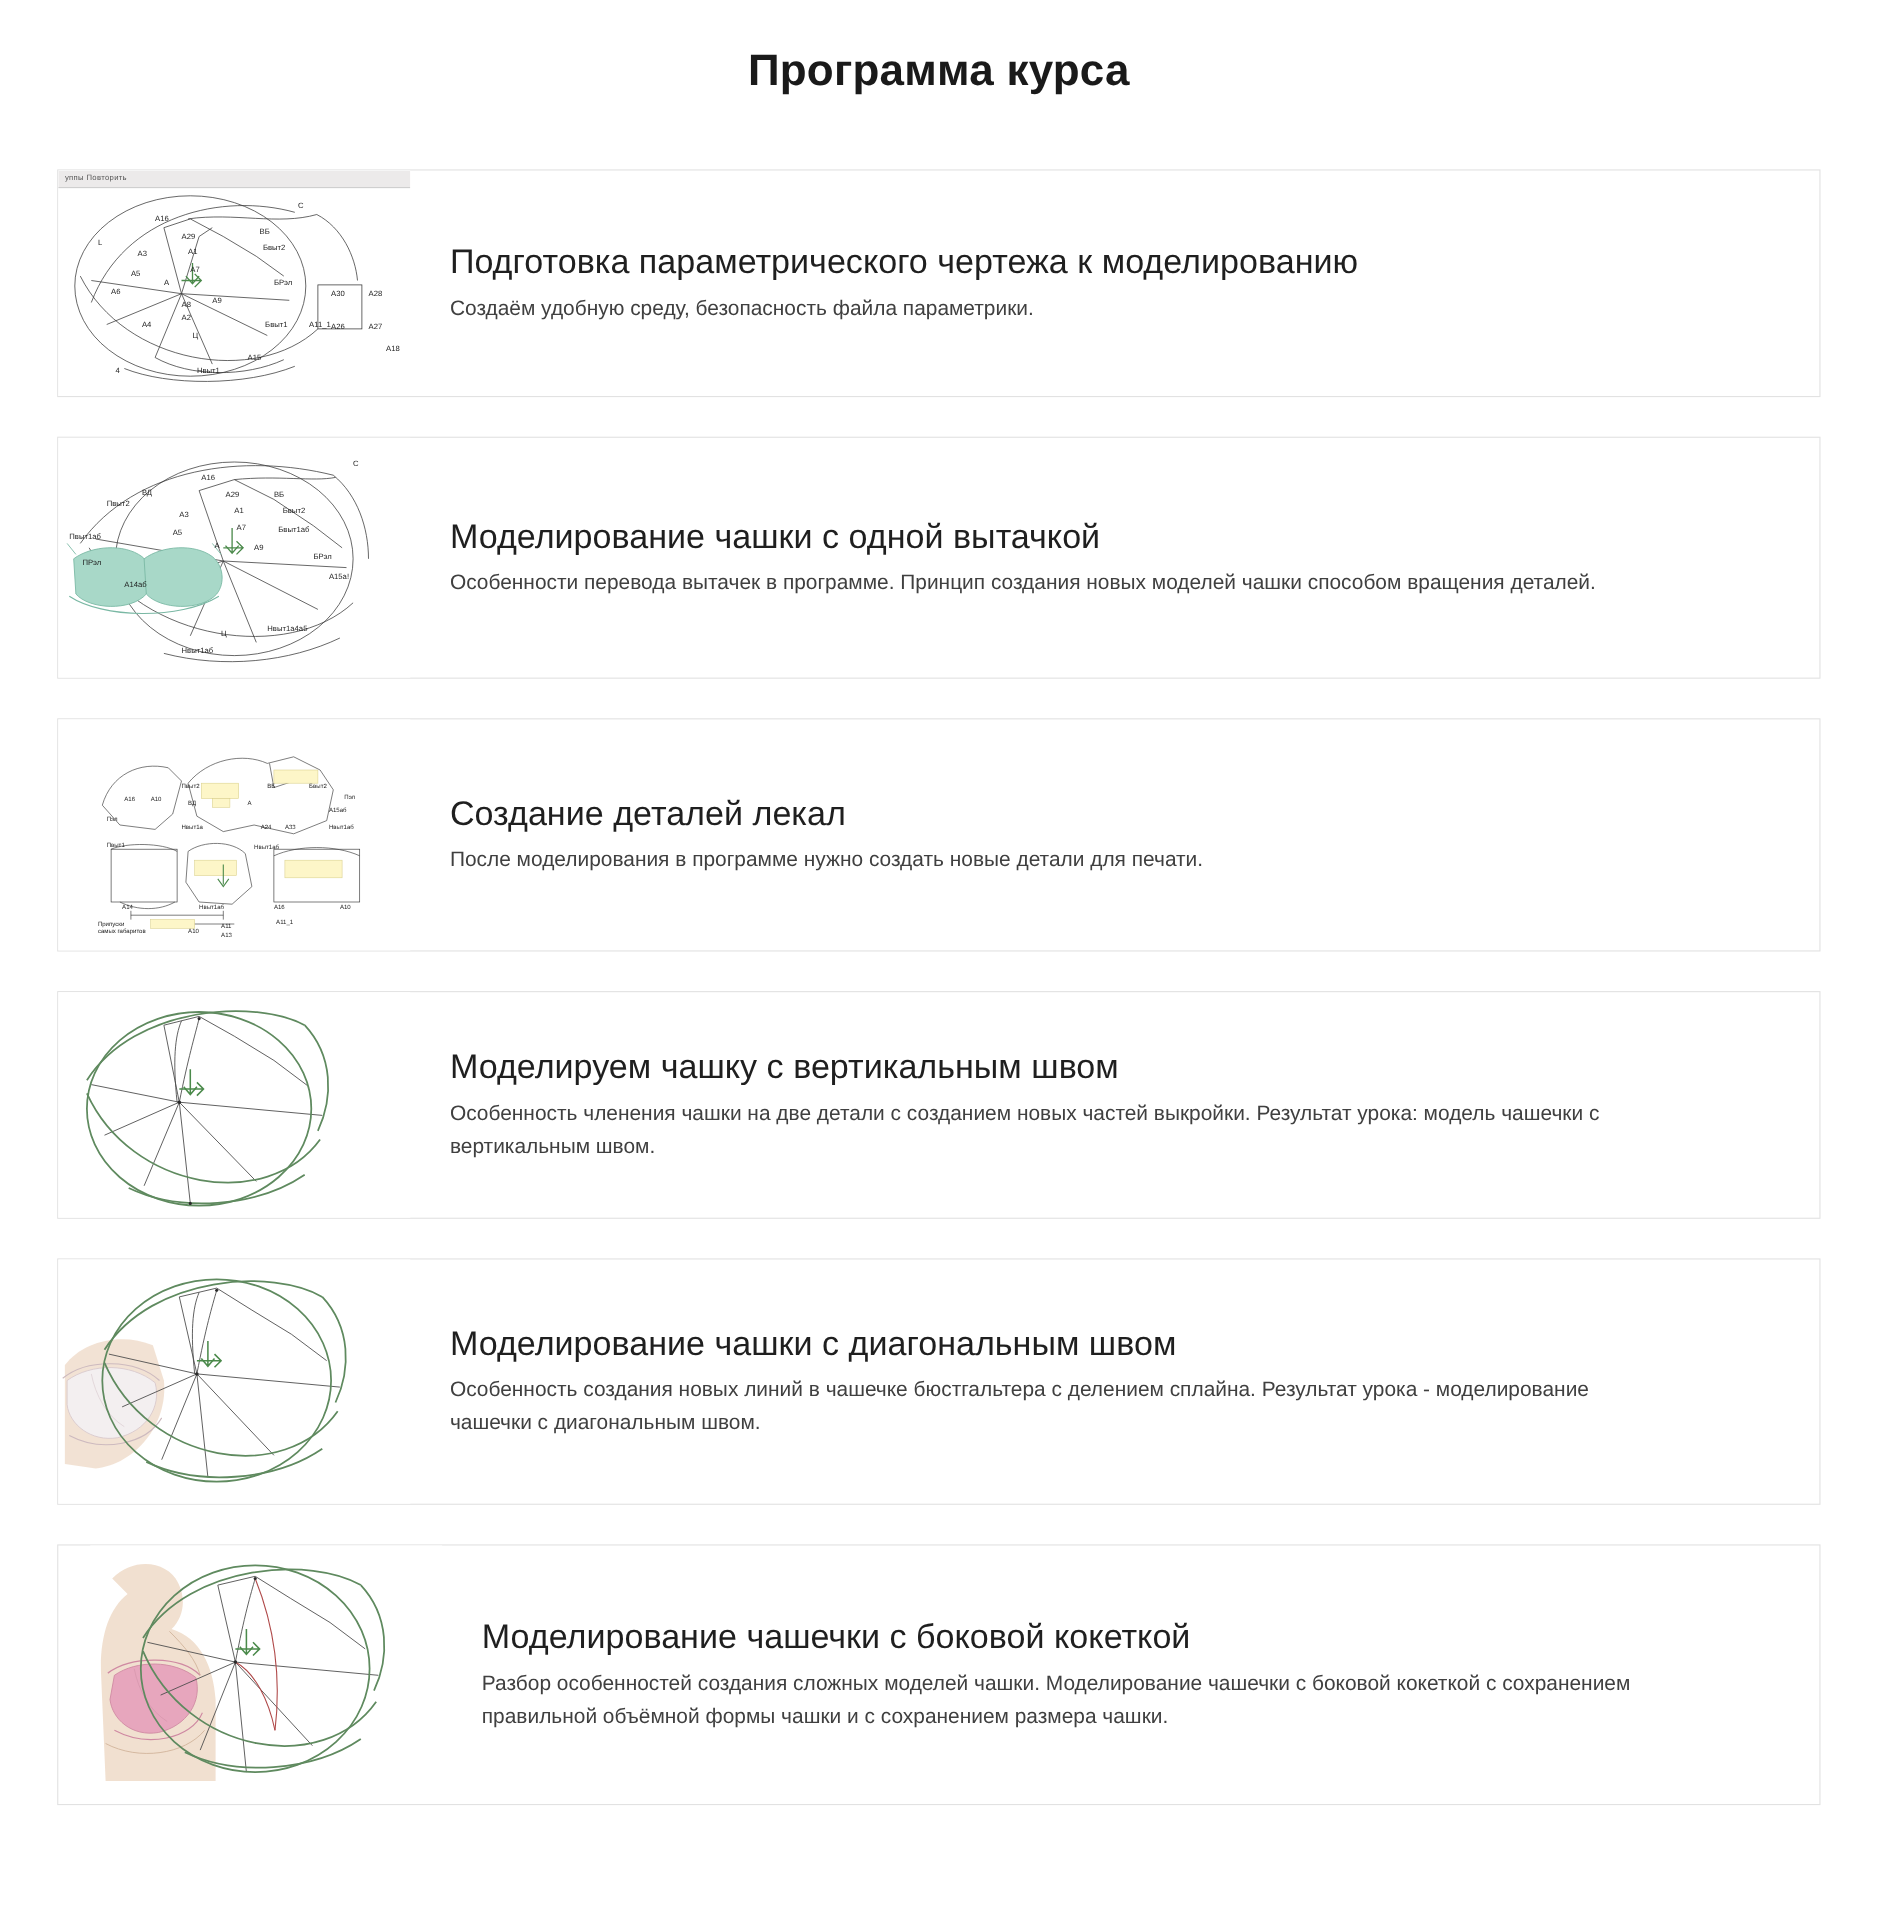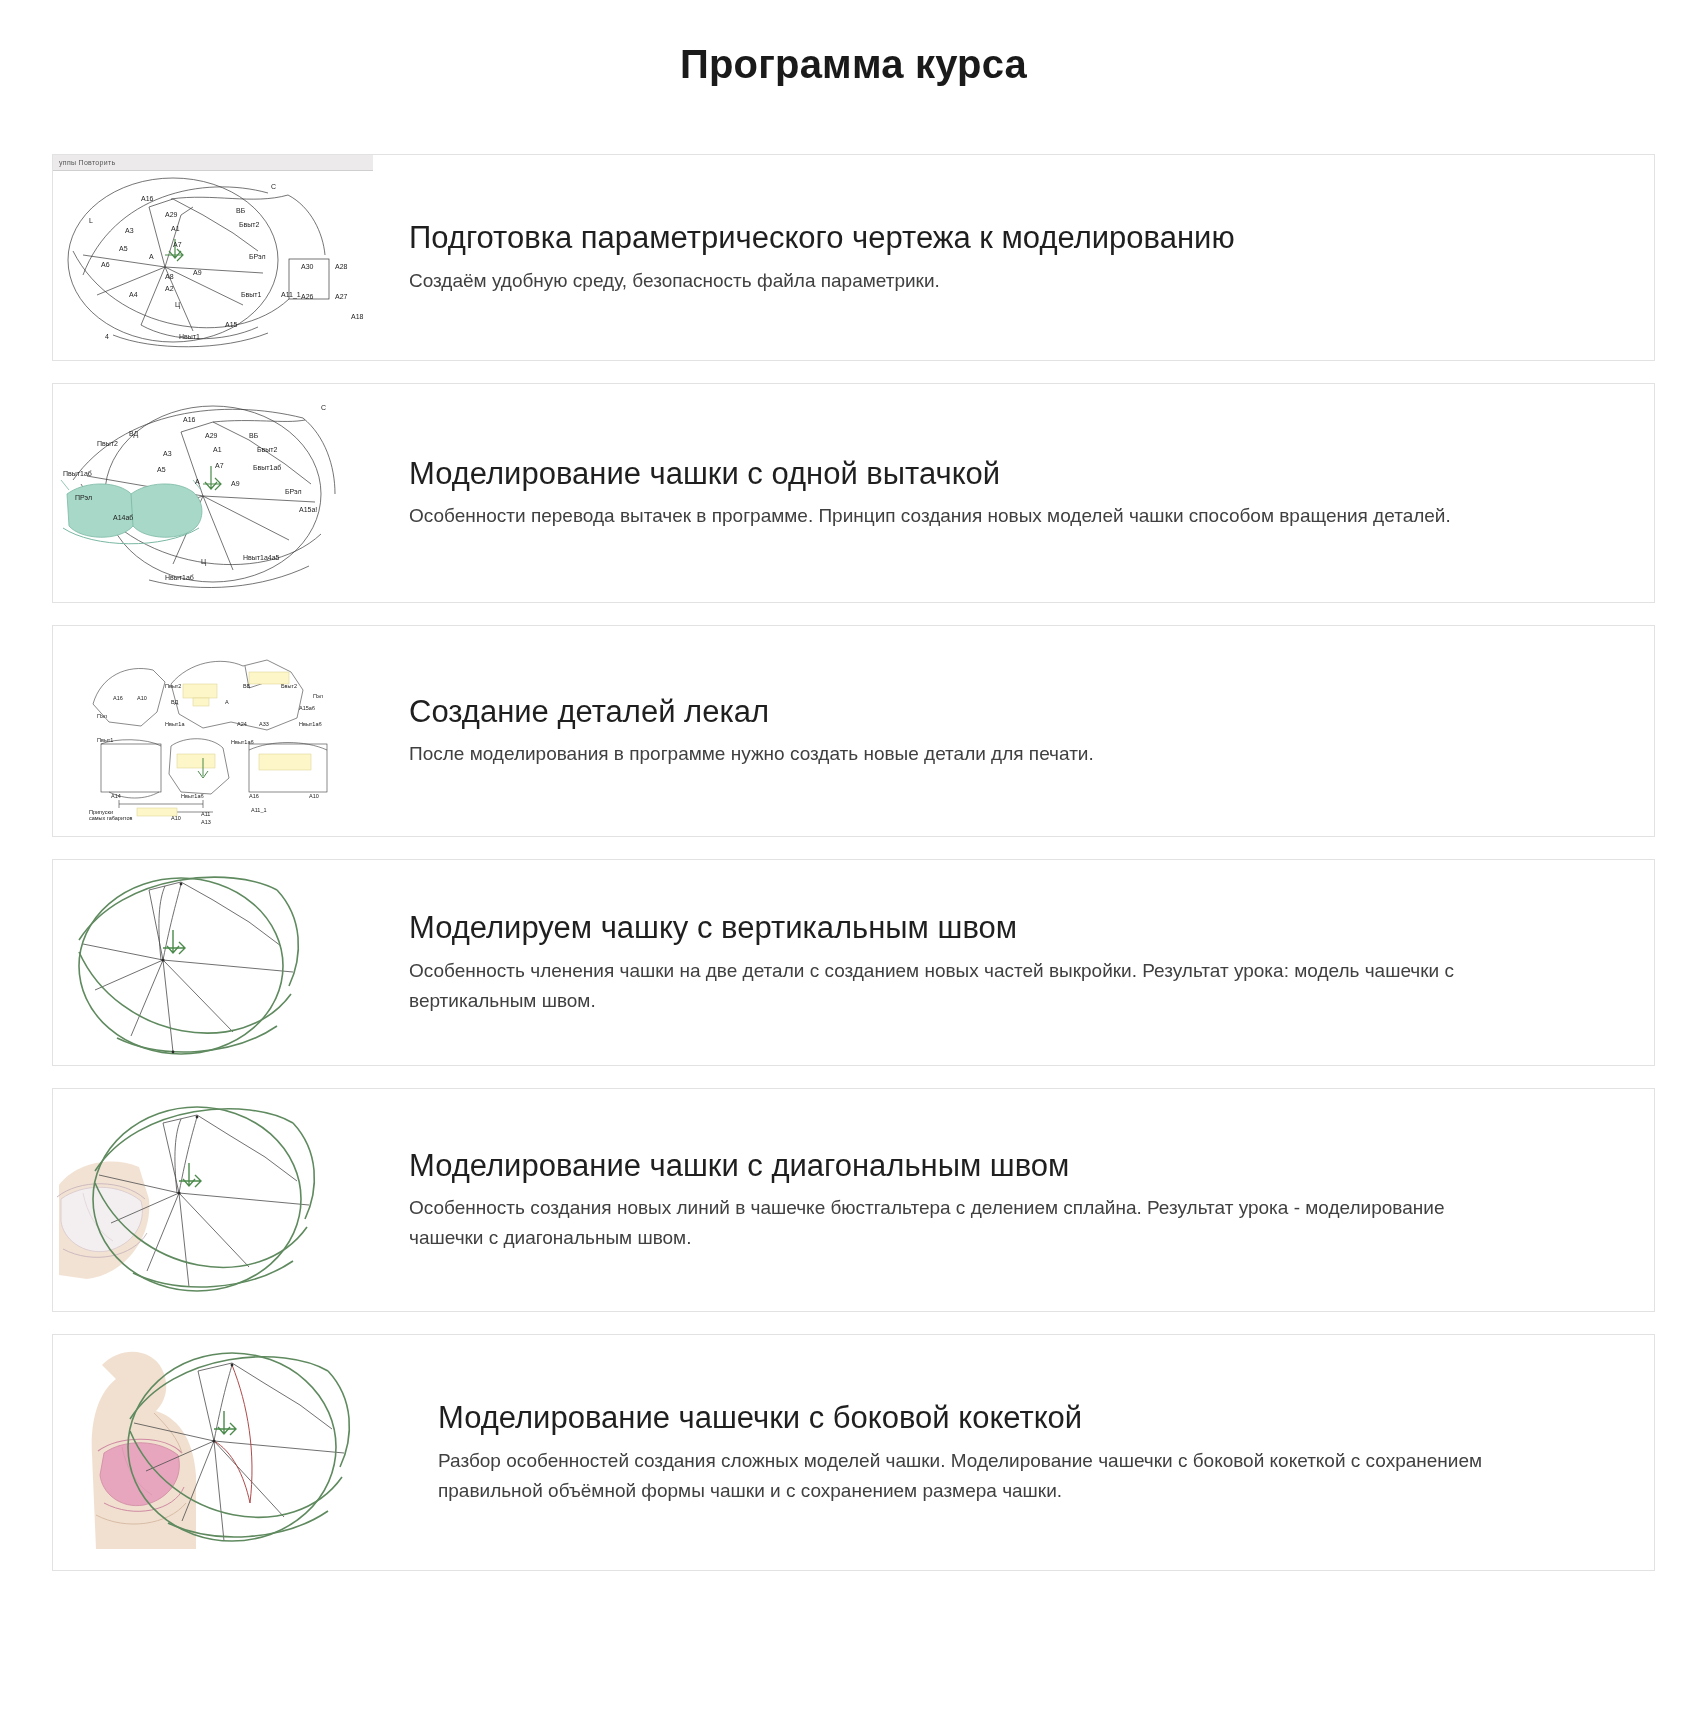--- a/index.html
+++ b/index.html
@@ -21,21 +21,21 @@
     color: #1a1a1a;
     letter-spacing: 0.2px;
     margin: 40px 0 66px 0;
     line-height: 1.2;
   }
   .lessons {
     width: 1603px;
     margin: 0 auto;
     display: flex;
     flex-direction: column;
-    gap: 22px;
+    gap: 36px;
   }
   .lesson-card {
     display: flex;
     align-items: stretch;
     border: 1px solid #e2e2e2;
     background: #fff;
     min-height: 200px;
   }
   .thumb {
     width: 320px;

